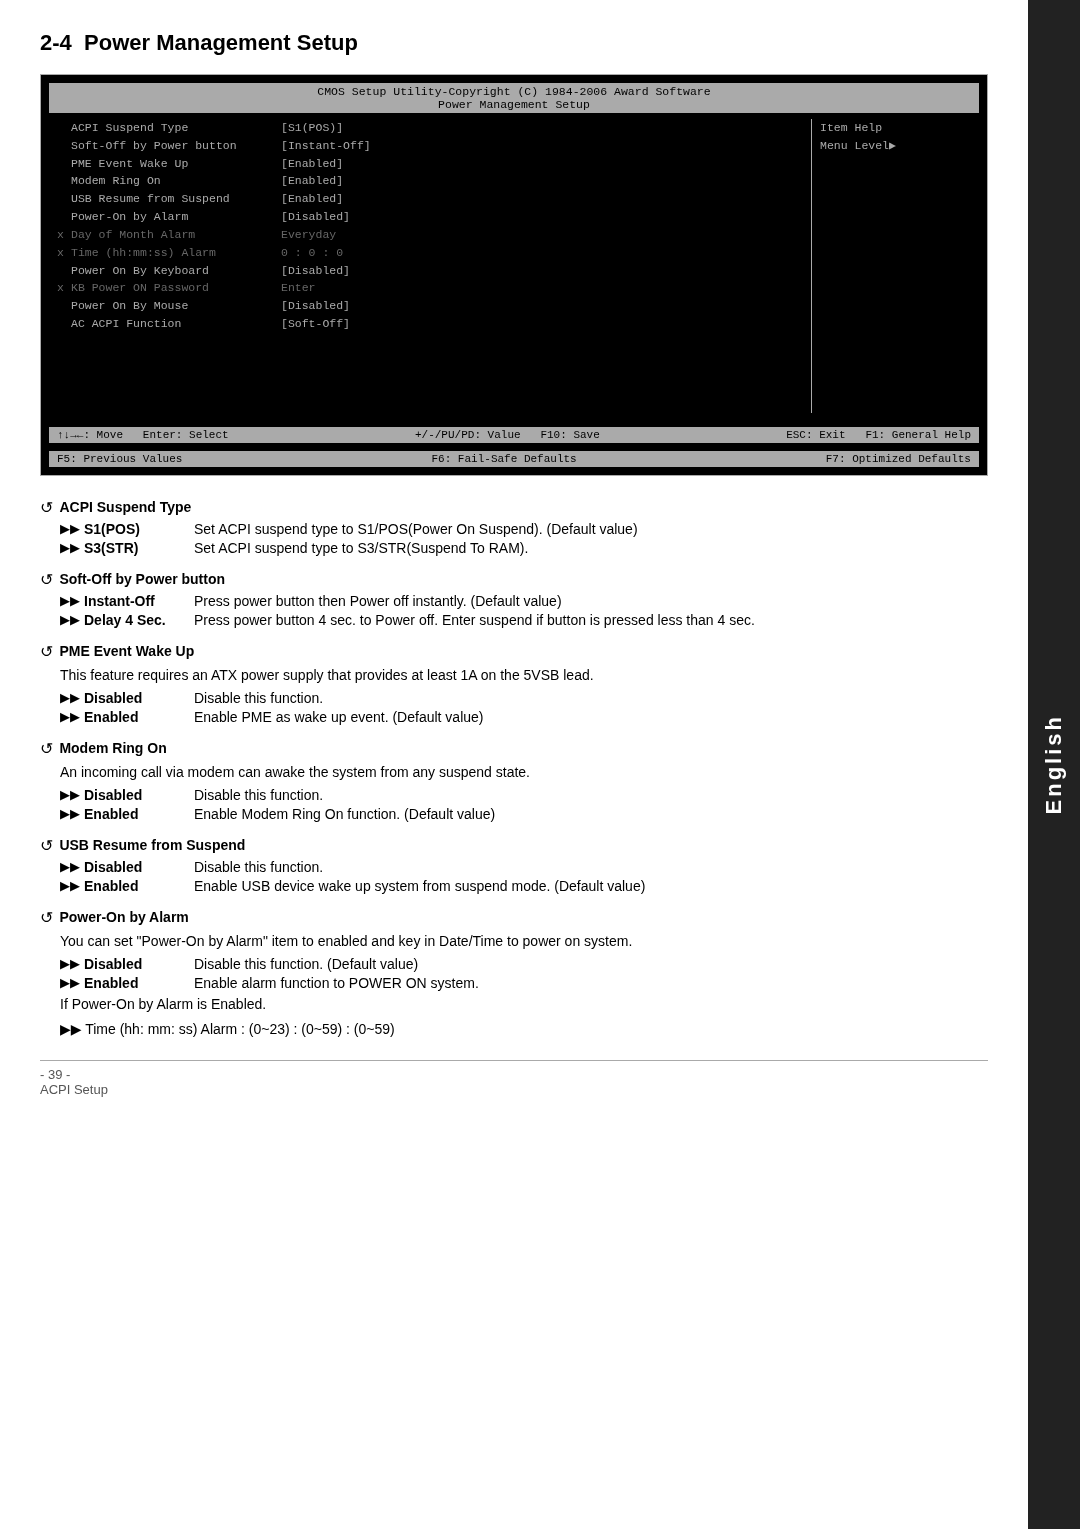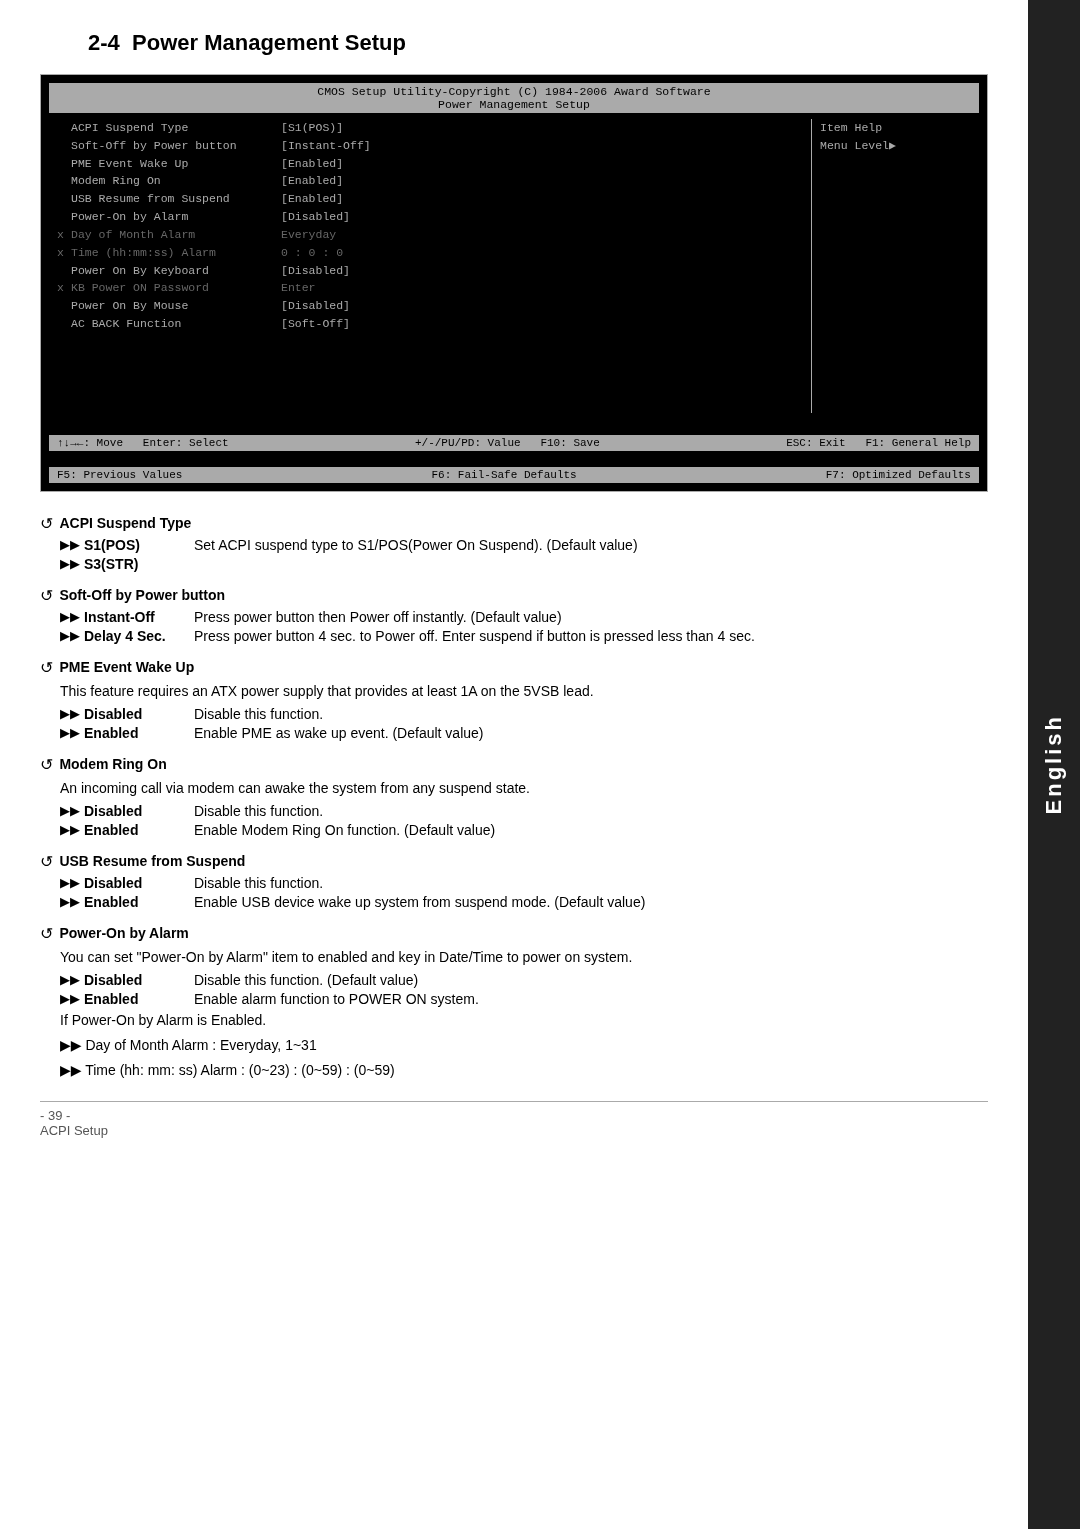--- a/index.html
+++ b/index.html
@@ -39,21 +39,20 @@
       margin-right: 52px;
       padding: 30px 40px;
     }
 
     
     .chapter-heading {
       font-size: 22px;
       font-weight: bold;
       margin-bottom: 18px;
       color: #000;
-      margin-left: 48px;
     }
 
     
     .bios-box {
       border: 1px solid #aaa;
       background: #000;
       color: #aaa;
       font-family: 'Courier New', monospace;
       font-size: 11.5px;
       padding: 8px;
@@ -103,21 +102,21 @@
       flex-shrink: 0;
     }
     .bios-bottom-bar {
       background: #aaa;
       color: #000;
       display: flex;
       justify-content: space-between;
       padding: 2px 8px;
       font-family: 'Courier New', monospace;
       font-size: 11px;
-      margin-top: 16px;
+      margin-top: 8px;
     }
     .bios-item-help {
       font-size: 11.5px;
       line-height: 1.55;
     }
     .bios-blank-area {
       height: 80px;
     }
 
     
@@ -252,21 +251,21 @@
               <span class="bios-row-label dimmed">KB Power ON Password</span>
               <span class="bios-row-value dimmed">Enter</span>
             </div>
             <div class="bios-row">
               <span class="bios-row-prefix"> </span>
               <span class="bios-row-label">Power On By Mouse</span>
               <span class="bios-row-value">[Disabled]</span>
             </div>
             <div class="bios-row">
               <span class="bios-row-prefix"> </span>
-              <span class="bios-row-label">AC BACK Function</span>
+              <span class="bios-row-label">AC ACPI Function</span>
               <span class="bios-row-value">[Soft-Off]</span>
             </div>
           </div>
         <div class="bios-blank-area"></div>
       </div>
       <div class="bios-right bios-item-help">
         <div>Item Help</div>
         <div>Menu Level▶</div>
       </div>
     </div>
@@ -286,20 +285,21 @@
       <div class="section">
         <div class="section-title">ACPI Suspend Type</div>
         <div class="sub-item">
           <span class="sub-item-arrow">▶▶</span>
           <span class="sub-item-label">S1(POS)</span>
           <span class="sub-item-desc">Set ACPI suspend type to S1/POS(Power On Suspend). (Default value)</span>
         </div>
         <div class="sub-item">
           <span class="sub-item-arrow">▶▶</span>
           <span class="sub-item-label">S3(STR)</span>
+          <span class="sub-item-desc">Set ACPI suspend type to S3/STR(Suspend To RAM).</span>
         </div>
       </div>
       <div class="section">
         <div class="section-title">Soft-Off by Power button</div>
         <div class="sub-item">
           <span class="sub-item-arrow">▶▶</span>
           <span class="sub-item-label">Instant-Off</span>
           <span class="sub-item-desc">Press power button then Power off instantly. (Default value)</span>
         </div>
         <div class="sub-item">
@@ -356,21 +356,20 @@
           <span class="sub-item-arrow">▶▶</span>
           <span class="sub-item-label">Disabled</span>
           <span class="sub-item-desc">Disable this function. (Default value)</span>
         </div>
         <div class="sub-item">
           <span class="sub-item-arrow">▶▶</span>
           <span class="sub-item-label">Enabled</span>
           <span class="sub-item-desc">Enable alarm function to POWER ON system.</span>
         </div>
         <div class="section-desc">If Power-On by Alarm is Enabled.</div>
-        <div class="section-desc">▶▶ Day of Month Alarm :        Everyday, 1~31</div>
         <div class="section-desc">▶▶ Time (hh: mm: ss) Alarm :  (0~23) : (0~59) : (0~59)</div>
       </div>
     </div>
 
   <div class="page-footer">
     <span class="page-number">- 39 -</span>
     <span class="footer-label">ACPI Setup</span>
   </div>
 
 </div>

